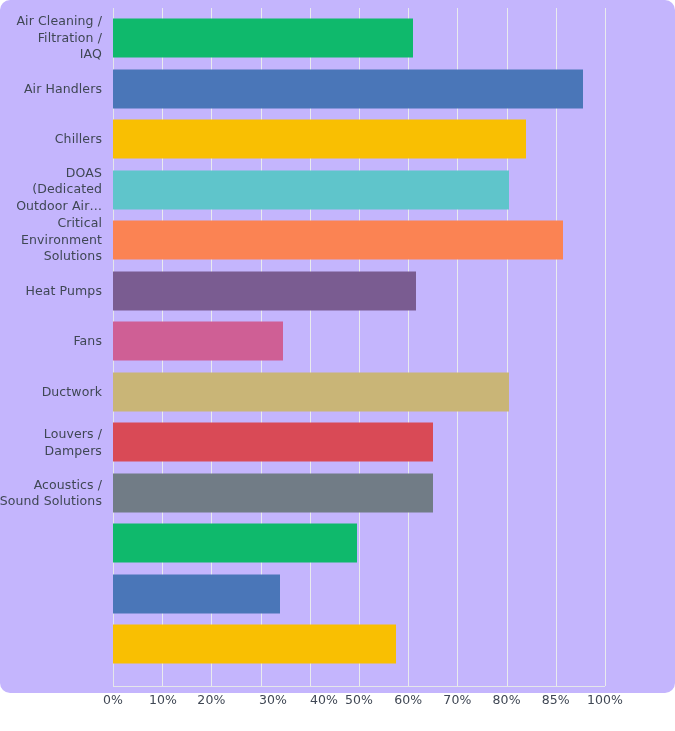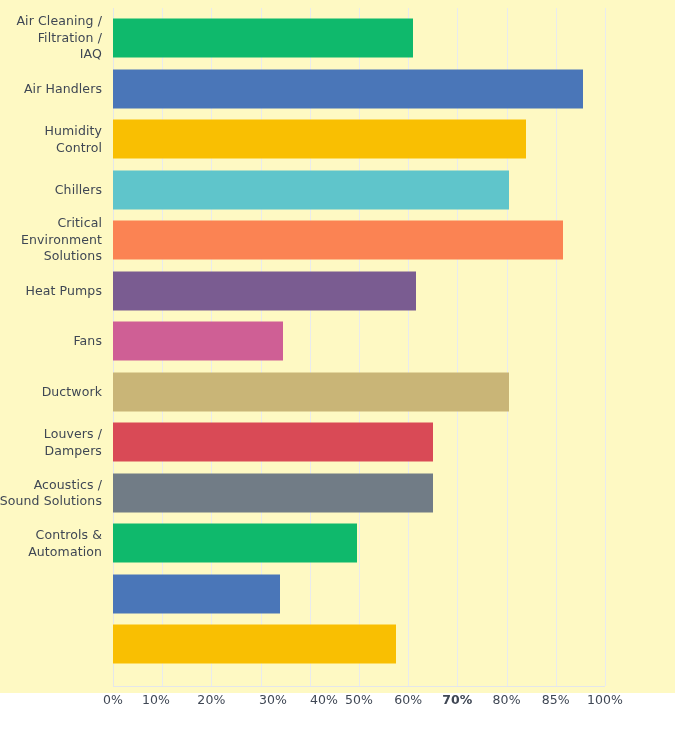--- a/index.html
+++ b/index.html
@@ -13,21 +13,22 @@
     height: 731px;
     font-family: "DejaVu Sans", "Liberation Sans", sans-serif;
     color: #3b4351;
     overflow: hidden;
   }
 
   #chart-root {
     position: relative;
     width: 675px;
     height: 693px;
-    background: #fef9c3;
+    background: #c4b5fd;
+    border-radius: 10px;
   }
 
   
   .plot-wrap {
     position: absolute;
     left: 0;
     top: 0;
     width: 675px;
     height: 731px;
   }
@@ -150,25 +151,26 @@
     <div class="cat-col" id="cat-col">
         <div class="row">
           <div class="cat-label">Air Cleaning /
 Filtration /
 IAQ</div>
         </div>
         <div class="row">
           <div class="cat-label">Air Handlers</div>
         </div>
         <div class="row">
-          <div class="cat-label">Humidity
-Control</div>
-        </div>
-        <div class="row">
           <div class="cat-label">Chillers</div>
+        </div>
+        <div class="row">
+          <div class="cat-label">DOAS
+(Dedicated
+Outdoor Air…</div>
         </div>
         <div class="row">
           <div class="cat-label">Critical
 Environment
 Solutions</div>
         </div>
         <div class="row">
           <div class="cat-label">Heat Pumps</div>
         </div>
         <div class="row">
@@ -178,24 +180,20 @@
           <div class="cat-label">Ductwork</div>
         </div>
         <div class="row">
           <div class="cat-label">Louvers /
 Dampers</div>
         </div>
         <div class="row">
           <div class="cat-label">Acoustics /
 Sound Solutions</div>
         </div>
-        <div class="row">
-          <div class="cat-label">Controls &amp;
-Automation</div>
-        </div>
       </div>
     <div class="bars-col" id="bars-col">
         <div class="bar-row">
           <div class="bar" title="Air Cleaning / Filtration / IAQ: 61%" style="width: 300.12px; background: rgb(15, 185, 108);"></div>
         </div>
         <div class="bar-row">
           <div class="bar" title="Air Handlers: 95.5%" style="width: 469.86px; background: rgb(74, 118, 184);"></div>
         </div>
         <div class="bar-row">
           <div class="bar" title="Humidity Control: 84%" style="width: 413.28px; background: rgb(249, 191, 2);"></div>
@@ -227,26 +225,26 @@
         <div class="bar-row">
           <div class="bar" title="Acoustics / Sound Solutions: 34%" style="width: 167.28px; background: rgb(74, 118, 184);"></div>
         </div>
         <div class="bar-row">
           <div class="bar" title="Controls &amp; Automation: 57.5%" style="width: 282.9px; background: rgb(249, 191, 2);"></div>
         </div>
       </div>
 
     <div class="xaxis" id="xaxis">
         <div class="xtick" style="left: 0px;">0%</div>
-        <div class="xtick" style="left: 43px;">10%</div>
+        <div class="xtick" style="left: 50px;">10%</div>
         <div class="xtick" style="left: 98.4px;">20%</div>
         <div class="xtick" style="left: 160px;">30%</div>
         <div class="xtick" style="left: 211px;">40%</div>
         <div class="xtick" style="left: 246px;">50%</div>
         <div class="xtick" style="left: 295.2px; text-align: right;">60%</div>
-        <div class="xtick" style="left: 344.4px; font-weight: bold;">70%</div>
+        <div class="xtick" style="left: 344.4px;">70%</div>
         <div class="xtick" style="left: 393.6px;">80%</div>
         <div class="xtick" style="left: 442.8px;">85%</div>
         <div class="xtick" style="left: 492px;">100%</div>
       </div>
 
   </div>
 </div>
 
 </body></html>

